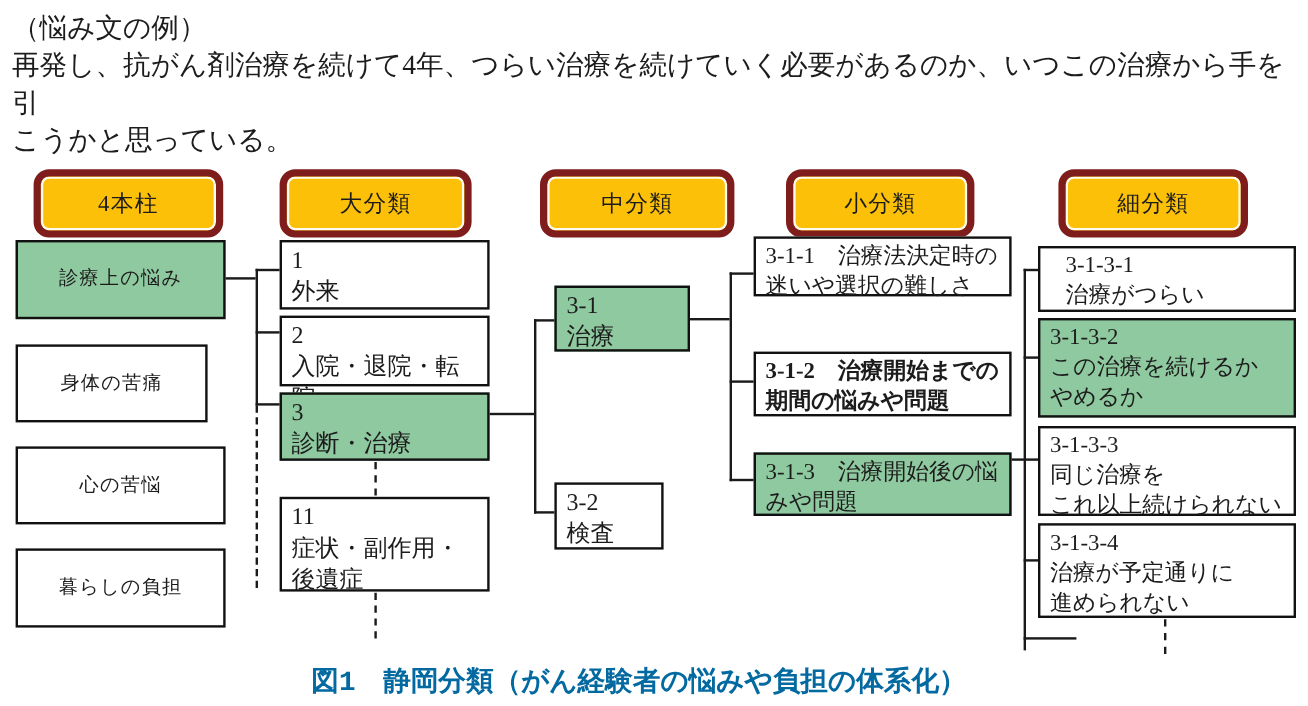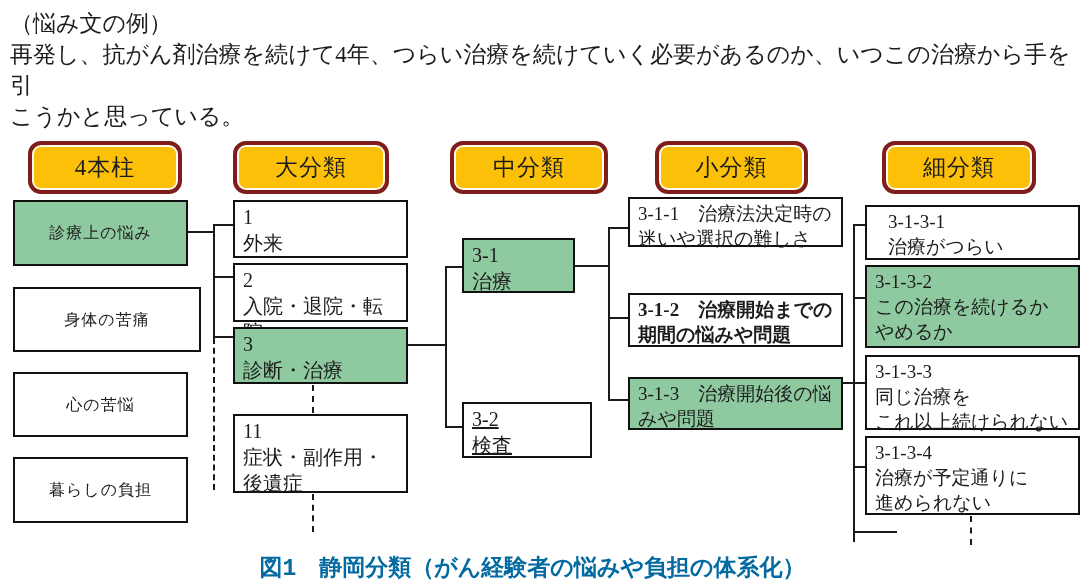--- a/index.html
+++ b/index.html
@@ -14,25 +14,25 @@
   
   .example{
     position:absolute;left:10px;top:8px;width:1075px;
     font-size:23px;line-height:31px;
     white-space:pre-line;
   }
   
   .pill{
     position:absolute;height:45px;
     background:var(--gold);
-    border:4px solid #7f1d1d;
+    border:6px solid #7f1d1d;
     border-radius:13px;
     box-shadow:inset 0 0 0 2px #fdfbef;
     display:flex;align-items:center;justify-content:center;
-    font-size:23px;letter-spacing:1px;
+    font-size:19px;letter-spacing:1px;
   }
   
   .box{
     position:absolute;
     background:#ffffff;
     border:2.5px solid #111111;
     box-sizing:border-box;
     font-size:20px;line-height:26px;
     white-space:pre-line;
     padding:2px 6px 0 8px;
@@ -64,37 +64,37 @@
 <span>再発し、抗がん剤治療を続けて4年、つらい治療を続けていく必要があるのか、いつこの治療から手を引
 こうかと思っている。</span></div>
 
   <div class="pill" style="left:28px;top:141px;width:146px;">4本柱</div>
   <div class="pill" style="left:233px;top:141px;width:148px;">大分類</div>
   <div class="pill" style="left:450px;top:141px;width:150px;">中分類</div>
   <div class="pill" style="left:655px;top:141px;width:145px;">小分類</div>
   <div class="pill" style="left:882px;top:141px;width:146px;">細分類</div>
 
   <div class="box center green" style="left:13px;top:200px;width:175px;height:66px;">診療上の悩み</div>
-  <div class="box center" style="left:13px;top:287px;width:188px;height:65px;">身体の苦痛</div>
+  <div class="box center" style="left:13px;top:287px;width:160px;height:65px;">身体の苦痛</div>
   <div class="box center" style="left:13px;top:372px;width:175px;height:65px;">心の苦悩</div>
   <div class="box center" style="left:13px;top:457px;width:175px;height:66px;">暮らしの負担</div>
 
   <div class="box" style="left:233px;top:200px;width:175px;height:58px;">1
 外来</div>
   <div class="box" style="left:233px;top:263px;width:175px;height:59px;">2
 入院・退院・転院</div>
   <div class="box green" style="left:233px;top:327px;width:175px;height:57px;">3
 診断・治療</div>
   <div class="box" style="left:233px;top:414px;width:175px;height:79px;">11
 症状・副作用・
 後遺症</div>
 
   <div class="box green" style="left:462px;top:238px;width:113px;height:55px;">3-1
 治療</div>
-  <div class="box" style="left:462px;top:402px;width:130px;height:56px;text-decoration:underline;">3-2
+  <div class="box" style="left:462px;top:402px;width:91px;height:56px;">3-2
 検査</div>
 
   <div class="box small" style="left:628px;top:197px;width:215px;height:50px;">3-1-1　治療法決定時の
 迷いや選択の難しさ</div>
   <div class="box small" style="left:628px;top:293px;width:215px;height:54px;font-weight:bold;">3-1-2　治療開始までの
 期間の悩みや問題</div>
   <div class="box small green" style="left:628px;top:377px;width:215px;height:53px;">3-1-3　治療開始後の悩
 みや問題</div>
 
   <div class="box small" style="left:865px;top:205px;width:215px;height:55px;padding-left:21px;">3-1-3-1

